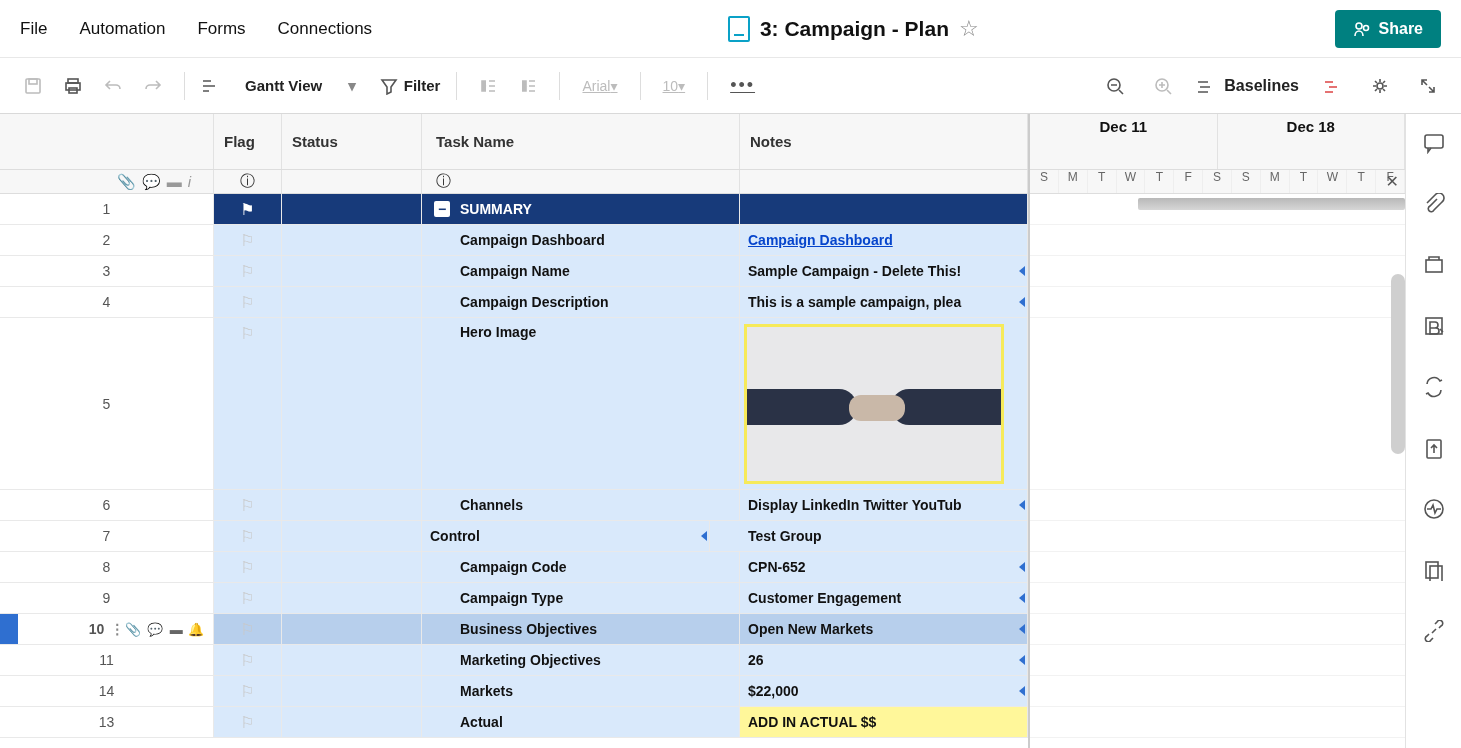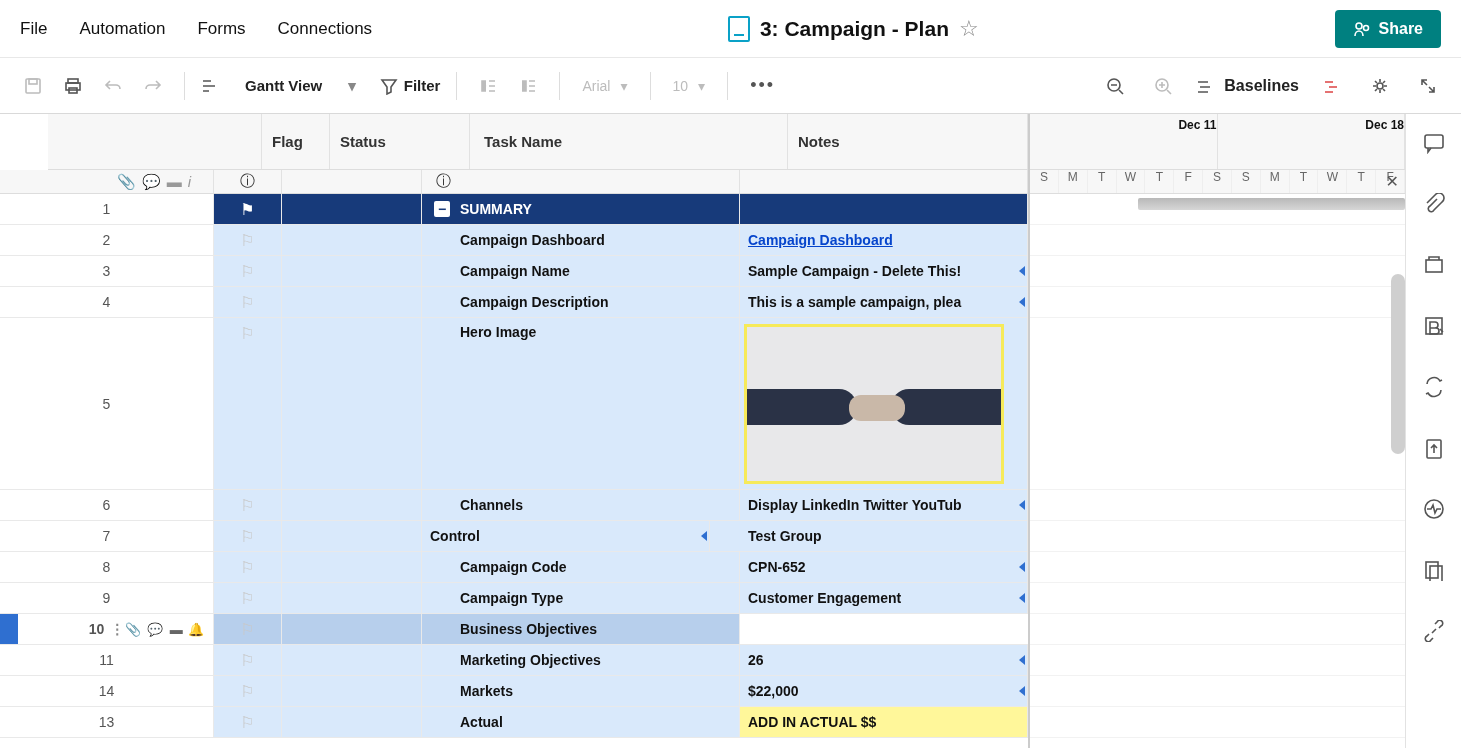--- a/index.html
+++ b/index.html
@@ -11,35 +11,35 @@
 .menu-item { font-size: 17px; color: #111; cursor: pointer; }
 .menu-center { flex: 1; display: flex; justify-content: center; align-items: center; gap: 10px; }
 .doc-icon { width: 22px; height: 26px; border: 2px solid #0aa1c7; border-radius: 2px; position: relative; }
 .doc-icon::after { content:''; position:absolute; bottom:4px; left:4px; width:10px; height:2px; background:#0aa1c7; }
 .doc-title { font-size: 21px; font-weight: 700; }
 .star-icon { font-size: 22px; color: #888; cursor: pointer; }
 .share-btn { background: #008080; color:#fff; border:none; padding: 10px 18px; border-radius: 4px; font-size:16px; font-weight:700; display:flex; align-items:center; gap:8px; cursor:pointer; }
 
 
 .toolbar { height: 56px; display:flex; align-items:center; padding: 0 18px; gap: 10px; border-bottom: 1px solid #d9d9d9; color:#555; }
-.tool-btn { display:flex; align-items:center; gap:10px; padding:4px 6px; cursor:pointer; color:#555; font-size:14px; }
+.tool-btn { display:flex; align-items:center; gap:0; padding:4px 6px; cursor:pointer; color:#555; font-size:14px;text-decoration:underline; }
 .tool-btn.disabled { color:#bcbcbc; }
 .divider { width:1px; height:28px; background:#ddd; margin: 0 6px; }
 .view-btn { display:flex; align-items:center; gap:26px; font-size:15px; font-weight:600; color:#222; cursor:pointer; }
 .filter-btn { display:flex; align-items:center; gap:6px; font-size:15px; font-weight:600; color:#222; cursor:pointer; margin-left:14px;}
 .toolbar-right { margin-left:auto; display:flex; align-items:center; gap:18px; }
 .baselines { display:flex; align-items:center; gap:10px; font-size:16px; font-weight:600; color:#222; cursor:pointer; }
 
 
 .main { position:absolute; top:114px; left:0; right:56px; bottom:0; display:flex; }
 .rowarea { width:1030px; display:flex; flex-direction:column; border-right: 2px solid #ccc; }
 .gantt { flex:1; display:flex; flex-direction:column; background:#fff; position:relative; }
 
 
-.colhead { display:flex; height:56px; background:#f7f7f7; border-bottom:1px solid #ddd;margin-left:48px; }
+.colhead { display:flex; height:56px; background:#f7f7f7; border-bottom:1px solid #ddd; }
 .col { border-right:1px solid #e2e2e2; display:flex; align-items:center; padding:0 10px; font-size:15px; font-weight:700; color:#333; }
 .col-rownum { width:214px; }
 .col-flag { width:68px; }
 .col-status { width:140px; }
 .col-task { width:318px; padding-left:14px; }
 .col-notes { flex:1; }
 
 .subhead { display:flex; height:24px; background:#f7f7f7; border-bottom:1px solid #ddd; font-size:12px; color:#888; }
 .subhead .col { font-weight:normal; }
 .subhead-icons { display:flex; gap:6px; align-items:center; justify-content:flex-end; width:100%; padding-right:12px; color:#999; }
@@ -66,21 +66,21 @@
 .note-link { color:#0645cc; text-decoration:underline; }
 .trunc-ind { position:absolute; right:2px; top:50%; transform:translateY(-50%); width:0; height:0; border-top:5px solid transparent; border-bottom:5px solid transparent; border-right:6px solid #2f6fd0; }
 .hero-img { width:260px; height:160px; border:3px solid #f6ea5a; background:#e8e8ea; position:relative; margin:4px 0; }
 .hero-arm-l { position:absolute; left:0; top:62px; width:110px; height:36px; background:#2a3246; border-radius:0 18px 18px 0; }
 .hero-arm-r { position:absolute; right:0; top:62px; width:110px; height:36px; background:#2a3246; border-radius:18px 0 0 18px; }
 .hero-fist { position:absolute; left:102px; top:68px; width:56px; height:26px; background:#c9b8a8; border-radius:12px; }
 .yellow-cell { background:#fff79a !important; }
 
 
 .gantt-head { height:56px; background:#f7f7f7; border-bottom:1px solid #ddd; display:flex; }
-.gantt-week { flex:1; text-align:right; font-size:12px; font-weight:700; padding-top:4px; border-right:1px solid #e2e2e2; }
+.gantt-week { flex:1; text-align:center; font-size:15px; font-weight:700; padding-top:4px; border-right:1px solid #e2e2e2; }
 .gantt-days { height:24px; background:#f7f7f7; border-bottom:1px solid #ddd; display:flex; }
 .gantt-day { flex:1; text-align:center; font-size:12px; color:#666; border-right:1px solid #eee; }
 .gantt-body { flex:1; position:relative; }
 .gantt-grid-row { height:31px; border-bottom:1px solid #f2f2f2; }
 .gantt-bar { position:absolute; top:4px; left:108px; right:0; height:12px; background:linear-gradient(#b8b8b8,#d6d6d6); border-radius:2px; }
 .gantt-close { position:absolute; right:6px; top:58px; font-size:16px; color:#555; cursor:pointer; }
 .gantt-scroll { position:absolute; right:0; top:80px; width:14px; height:180px; background:#cfcfcf; border-radius:7px; }
 
 
 .rightrail { position:absolute; right:0; top:114px; bottom:0; width:56px; border-left:1px solid #e2e2e2; display:flex; flex-direction:column; align-items:center; padding-top:18px; gap:34px; color:#555; }
@@ -345,20 +345,21 @@
               <span>💬</span>
               <span>▬</span>
               <span>🔔</span>
             </div>
           </div>
           <div class="cell cell-flag">
             <span class="flag-outline">⚐</span>
           </div>
           <div class="cell cell-status"></div>
           <div class="cell cell-task">Business Objectives</div>
+          <div class="cell cell-notes">Open New Markets<div class="trunc-ind"></div></div>
         </div>
         <div class="row">
           <div class="cell cell-rownum">11</div>
           <div class="cell cell-flag">
             <span class="flag-outline">⚐</span>
           </div>
           <div class="cell cell-status"></div>
           <div class="cell cell-task">Marketing Objectives</div>
           <div class="cell cell-notes">26<div class="trunc-ind"></div></div>
         </div>

